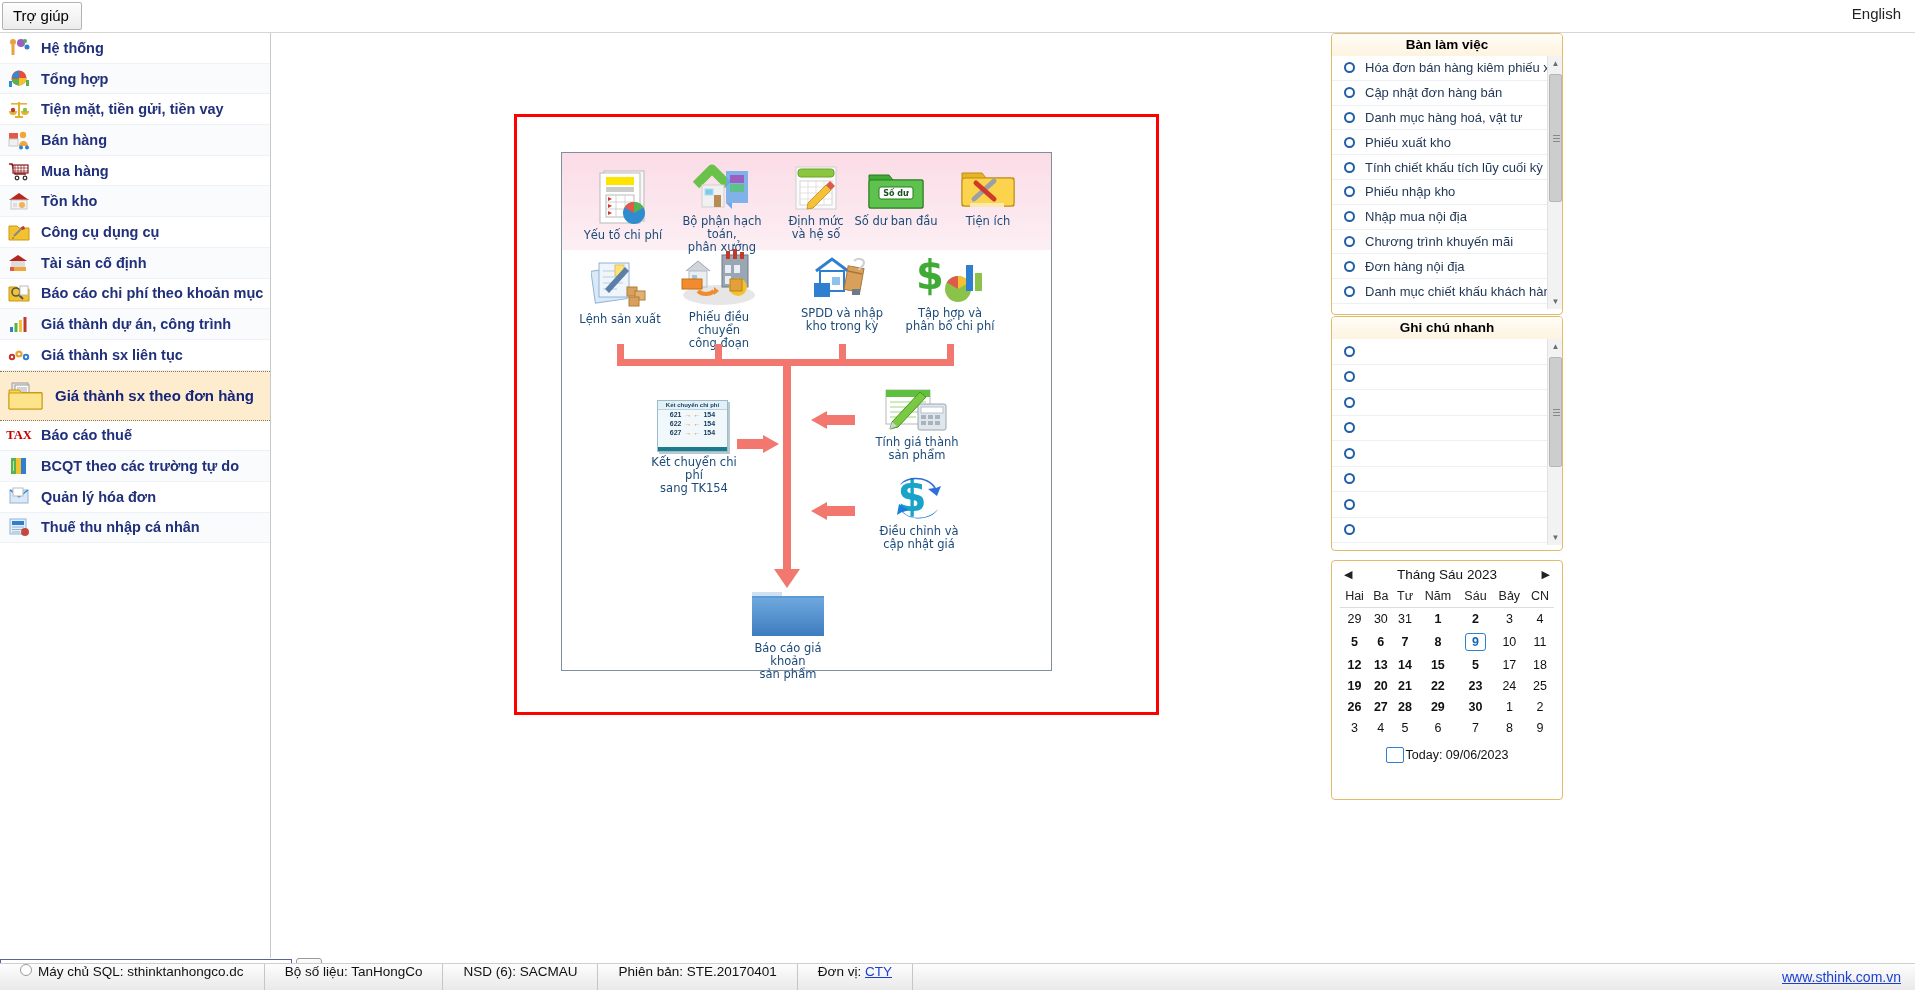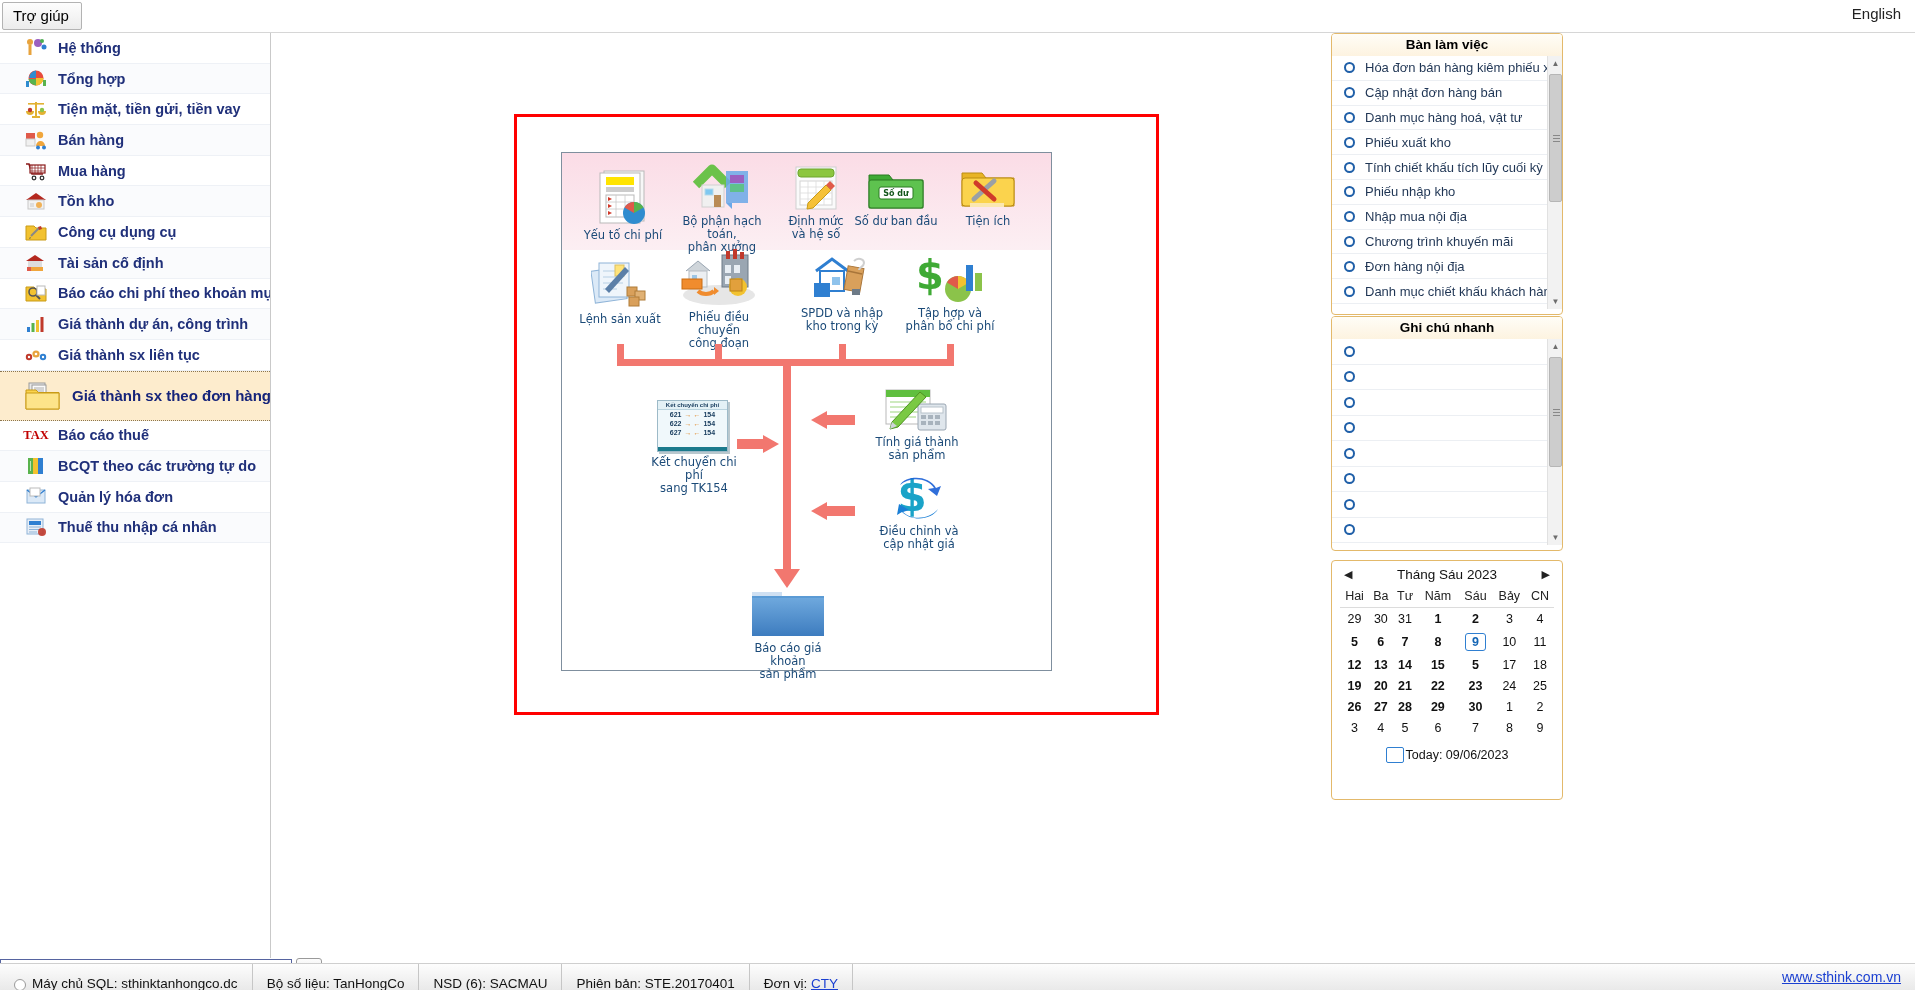--- a/index.html
+++ b/index.html
@@ -38,21 +38,21 @@
     position: absolute; left: 0; top: 33px;
     width: 271px; height: 925px;
     background: #ffffff;
     border-right: 1px solid #c9c9c9;
     overflow: hidden;
   }
   .side-item {
     position: relative;
     height: 30.7px;
     display: flex; align-items: center;
-    padding-left: 23px;
+    padding-left: 6px;
     border-bottom: 1px solid #eef1f6;
     background: #ffffff;
     cursor: default;
   }
   .side-item:nth-child(even) { background: #fafbfd; }
   .side-item .ic {
     width: 26px; height: 24px; margin-right: 9px;
     flex: 0 0 26px;
     display: flex; align-items: center; justify-content: center;
     font-size: 17px; line-height: 1;
@@ -228,21 +228,21 @@
     display:flex; align-items:center; justify-content:center;
   }
   #statusbar {
     position: absolute; left: 0; top: 963px; width: 1915px; height: 27px;
     background: linear-gradient(#fdfdfd,#e9e9e9);
     border-top: 1px solid #cfcfcf;
     display: flex; align-items: center;
     font-size: 13.5px; color: #111;
   }
   .sb-cell {
-    padding: 0 14px; height: 27px; display:flex; align-items:flex-end;
+    padding: 0 20px; height: 27px; display:flex; align-items:flex-start;
     border-right: 1px solid #c6c6c6; white-space: nowrap;
   }
   .sb-radio {
     width: 12px; height: 12px; border: 1px solid #9a9a9a; border-radius: 50%;
     background: #fff; margin-right: 6px;
   }
   #sb-link {
     position: absolute; right: 14px; top: 5px;
     font-size: 14px; color: #1a3fd1; text-decoration: underline;
   }

